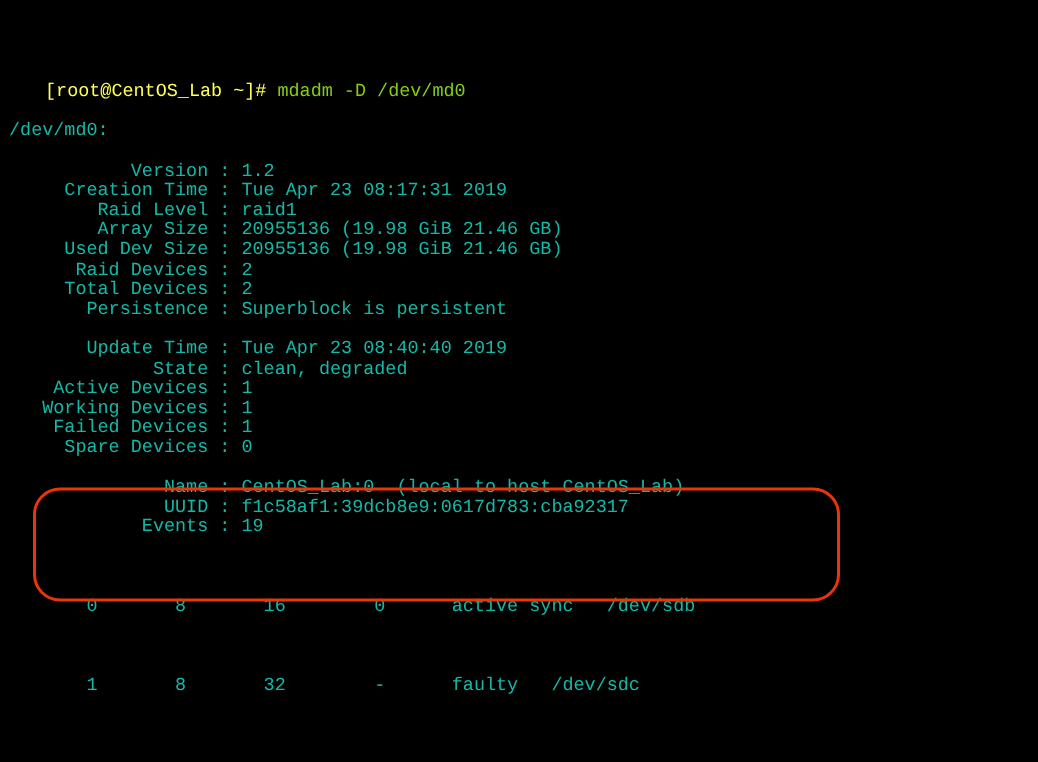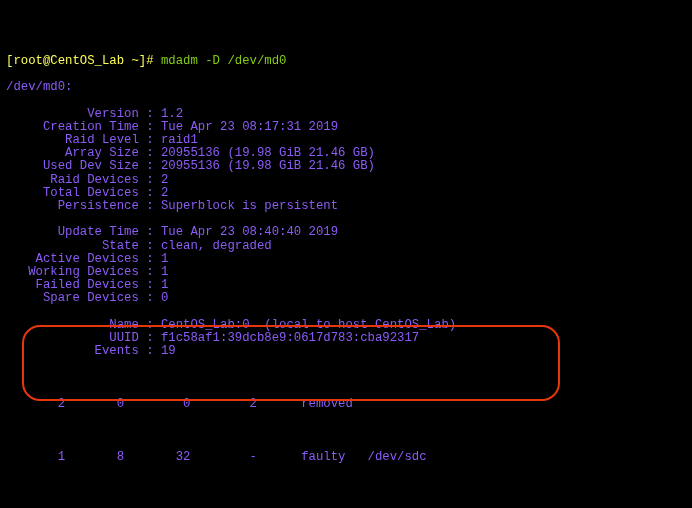--- a/index.html
+++ b/index.html
@@ -7,42 +7,42 @@
     padding: 2px 6px;
     background: #000;
     font-family: "Menlo", "Consolas", "Courier New", monospace;
     font-size: 12.3px;
     line-height: 13.2px;
     color: #ddd;
     white-space: pre;
     width: 692px;
     box-sizing: border-box;
   }
-  .y { color: #ffff55; }
-  .c { color: #8b5cf6; }
+  .y { color: #ffff55; margin-left: 24px; }
+  .c { color: #14b8a6; }
   .w { color: #84cc16; }
   .box {
     position: absolute;
     border: 2px solid #e8360a;
     border-radius: 18px;
     pointer-events: none;
   }
   .line { display: block; }
   .root { position: relative; }
 </style>
 </head>
 <body>
 
 
 <div class="root">
 <span class="line"><span class="y">[root@CentOS_Lab ~]# </span><span class="w">mdadm -D /dev/md0</span></span>
 <span class="line c">/dev/md0:</span>
 <span class="line c">           Version : 1.2</span><span class="line c">     Creation Time : Tue Apr 23 08:17:31 2019</span><span class="line c">        Raid Level : raid1</span><span class="line c">        Array Size : 20955136 (19.98 GiB 21.46 GB)</span><span class="line c">     Used Dev Size : 20955136 (19.98 GiB 21.46 GB)</span><span class="line c">      Raid Devices : 2</span><span class="line c">     Total Devices : 2</span><span class="line c">       Persistence : Superblock is persistent</span><span class="line c"> </span><span class="line c">       Update Time : Tue Apr 23 08:40:40 2019</span><span class="line c">             State : clean, degraded</span><span class="line c">    Active Devices : 1</span><span class="line c">   Working Devices : 1</span><span class="line c">    Failed Devices : 1</span><span class="line c">     Spare Devices : 0</span><span class="line c"> </span><span class="line c">              Name : CentOS_Lab:0  (local to host CentOS_Lab)</span><span class="line c">              UUID : f1c58af1:39dcb8e9:0617d783:cba92317</span><span class="line c">            Events : 19</span>
 <span class="line c"> </span>
-<span class="line c">       2       0        0        2      removed</span>
+<span class="line c">       0       8       16        0      active sync   /dev/sdb</span>
 <span class="line c"> </span>
 <span class="line c">       1       8       32        -      faulty   /dev/sdc</span>
 
 
 
 
 
 
 
 

